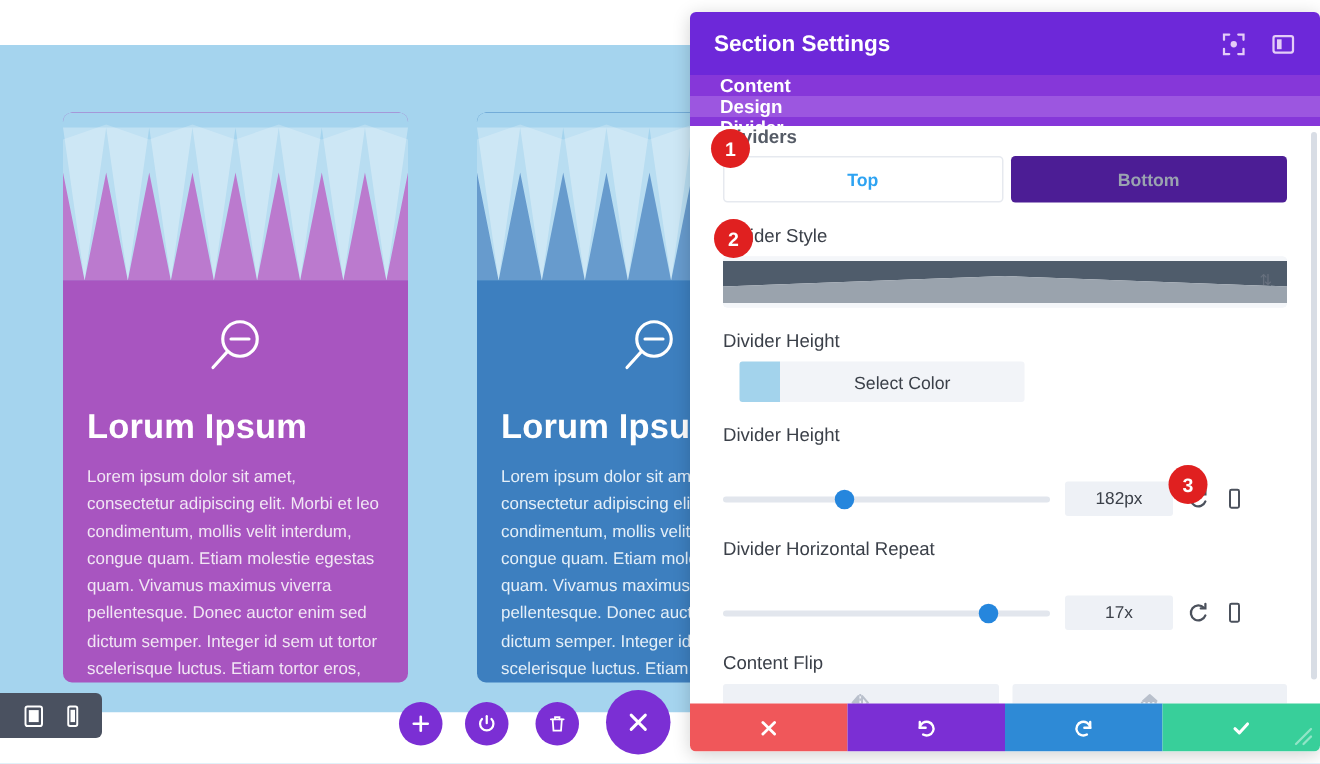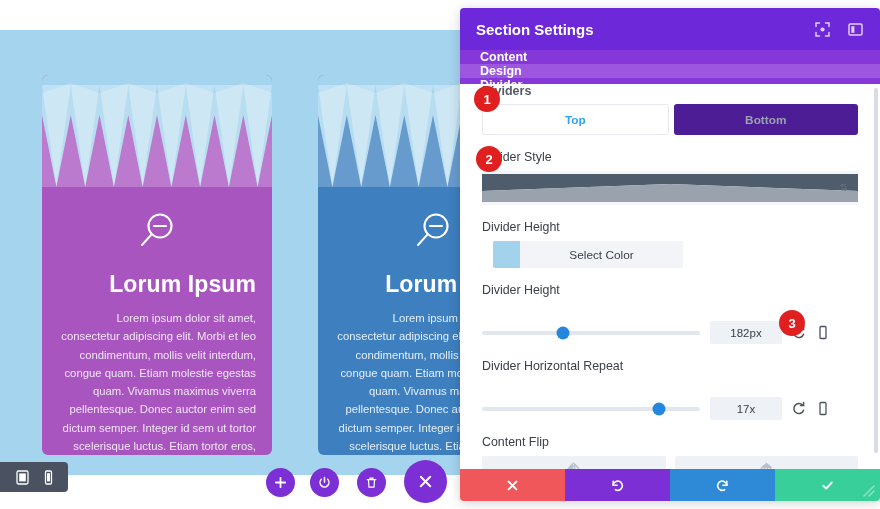--- a/index.html
+++ b/index.html
@@ -43,21 +43,21 @@
     height: 112px;
     overflow: hidden;
   }
   .divider-zig svg { display: block; width: 100%; height: 100%; }
 
   .card-body {
     position: absolute;
     left: 0; right: 0;
     top: 112px; bottom: 0;
     padding: 14px 16px 0;
-    text-align: right;
+    text-align: left;
     border-radius: 21px;
   }
   .mag-icon {
     margin: 8px auto 16px;
     width: 46px; height: 46px;
   }
   .mag-icon svg { display: block; width: 100%; height: 100%; }
 
   .card-title {
     color: #ffffff;

